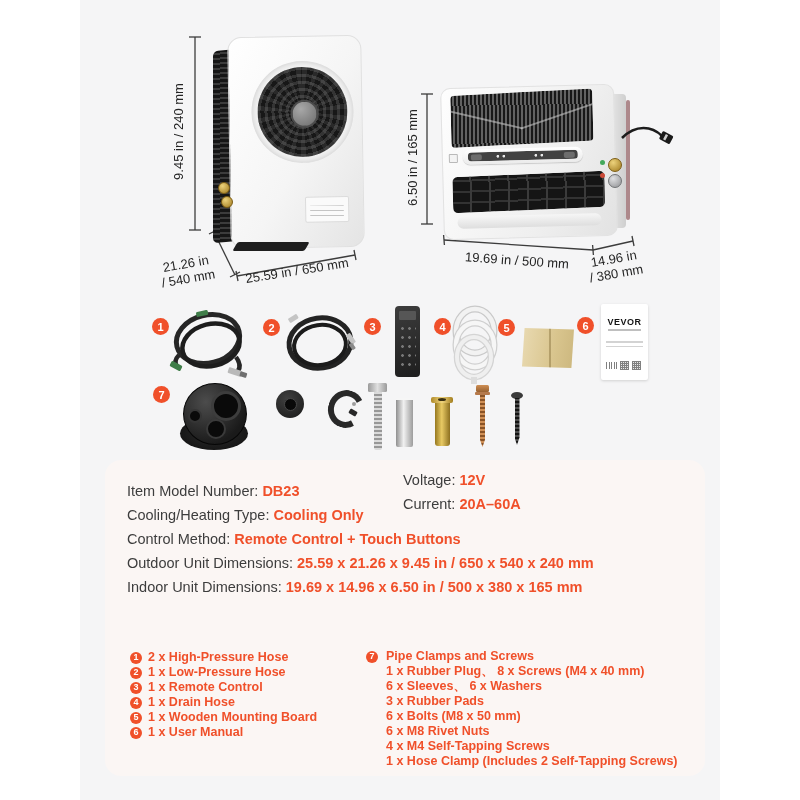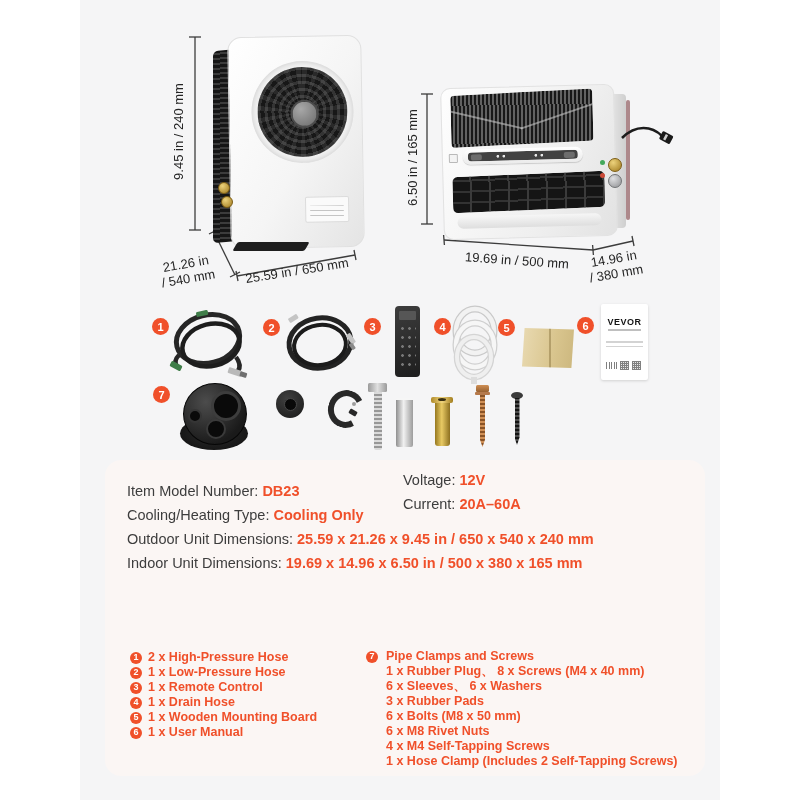--- a/index.html
+++ b/index.html
@@ -348,20 +348,21 @@
   </div>
   <div class="screwB">
     <div class="head"></div>
     <div class="shaft"></div>
   </div>
 
   <div class="panel">
     <div class="spec-col left">
       <div class="spec-row"><span class="lab">Item Model Number: </span><span class="val">DB23</span></div>
       <div class="spec-row"><span class="lab">Cooling/Heating Type: </span><span class="val">Cooling Only</span></div>
+      <div class="spec-row"><span class="lab">Control Method: </span><span class="val">Remote Control + Touch Buttons</span></div>
       <div class="spec-row"><span class="lab">Outdoor Unit Dimensions: </span><span class="val">25.59 x 21.26 x 9.45 in / 650 x 540 x 240 mm</span></div>
       <div class="spec-row"><span class="lab">Indoor Unit Dimensions: </span><span class="val">19.69 x 14.96 x 6.50 in / 500 x 380 x 165 mm</span></div>
     </div>
     <div class="spec-col right">
       <div class="spec-row"><span class="lab">Voltage: </span><span class="val">12V</span></div>
       <div class="spec-row"><span class="lab">Current: </span><span class="val">20A–60A</span></div>
     </div>
 
     <div class="list left">
       <div class="li">

